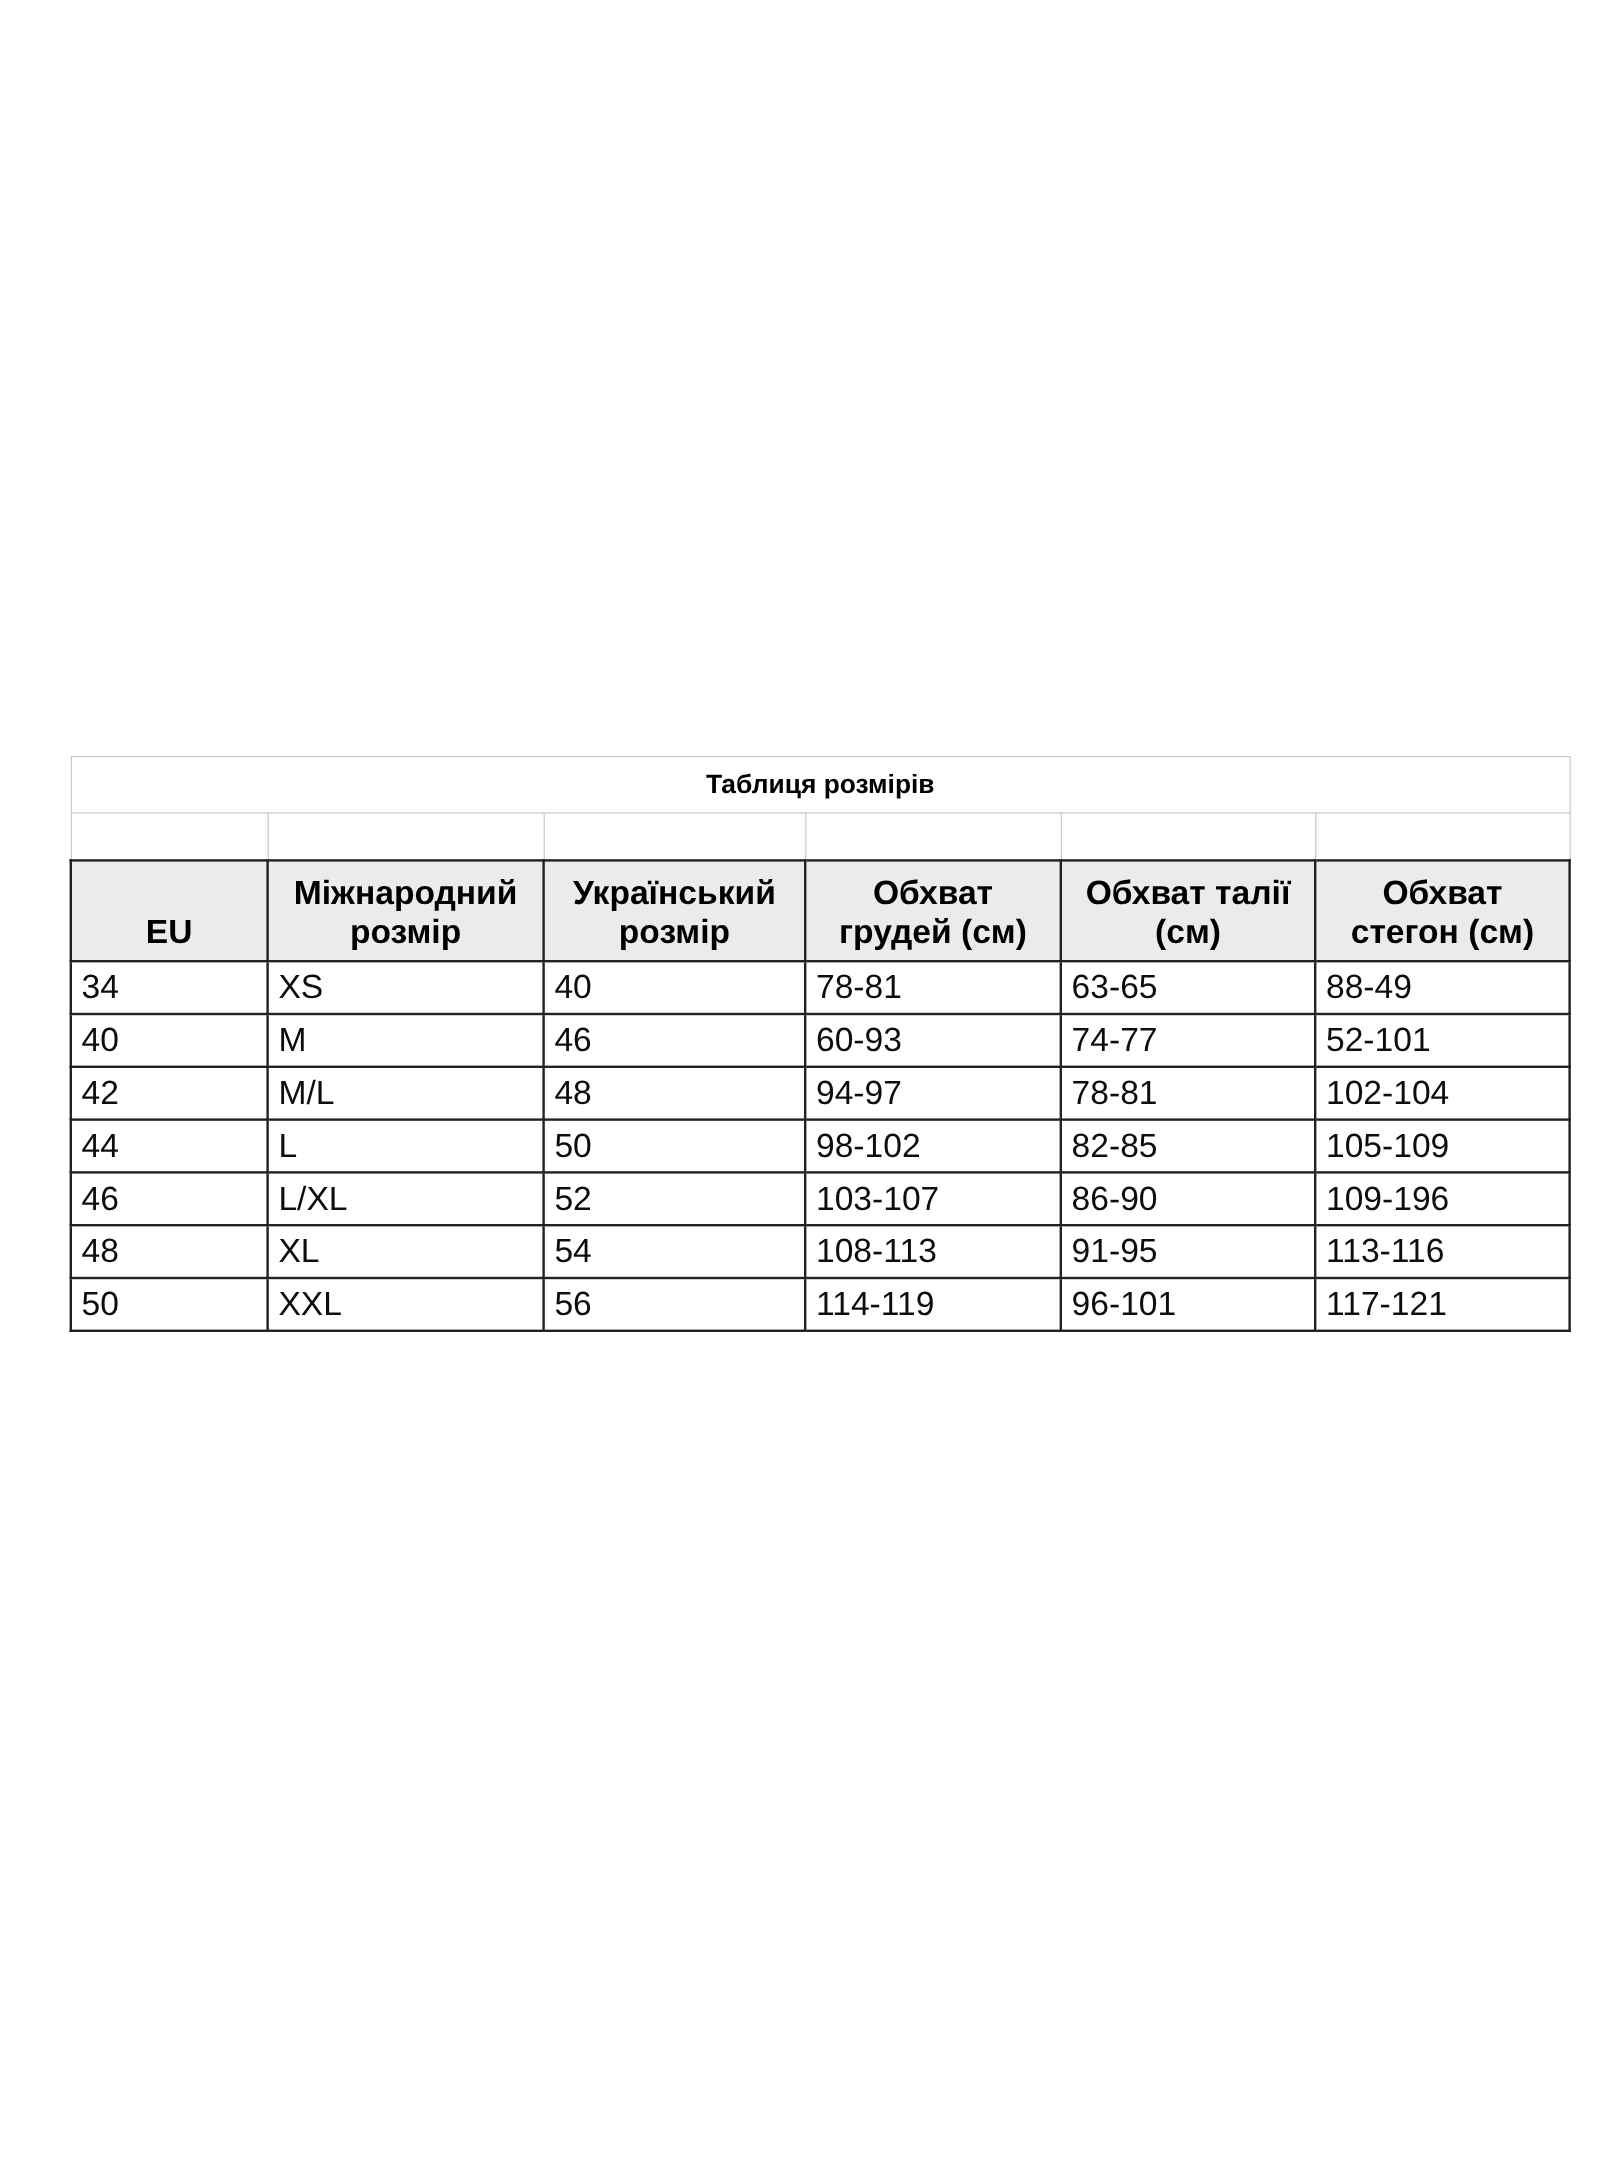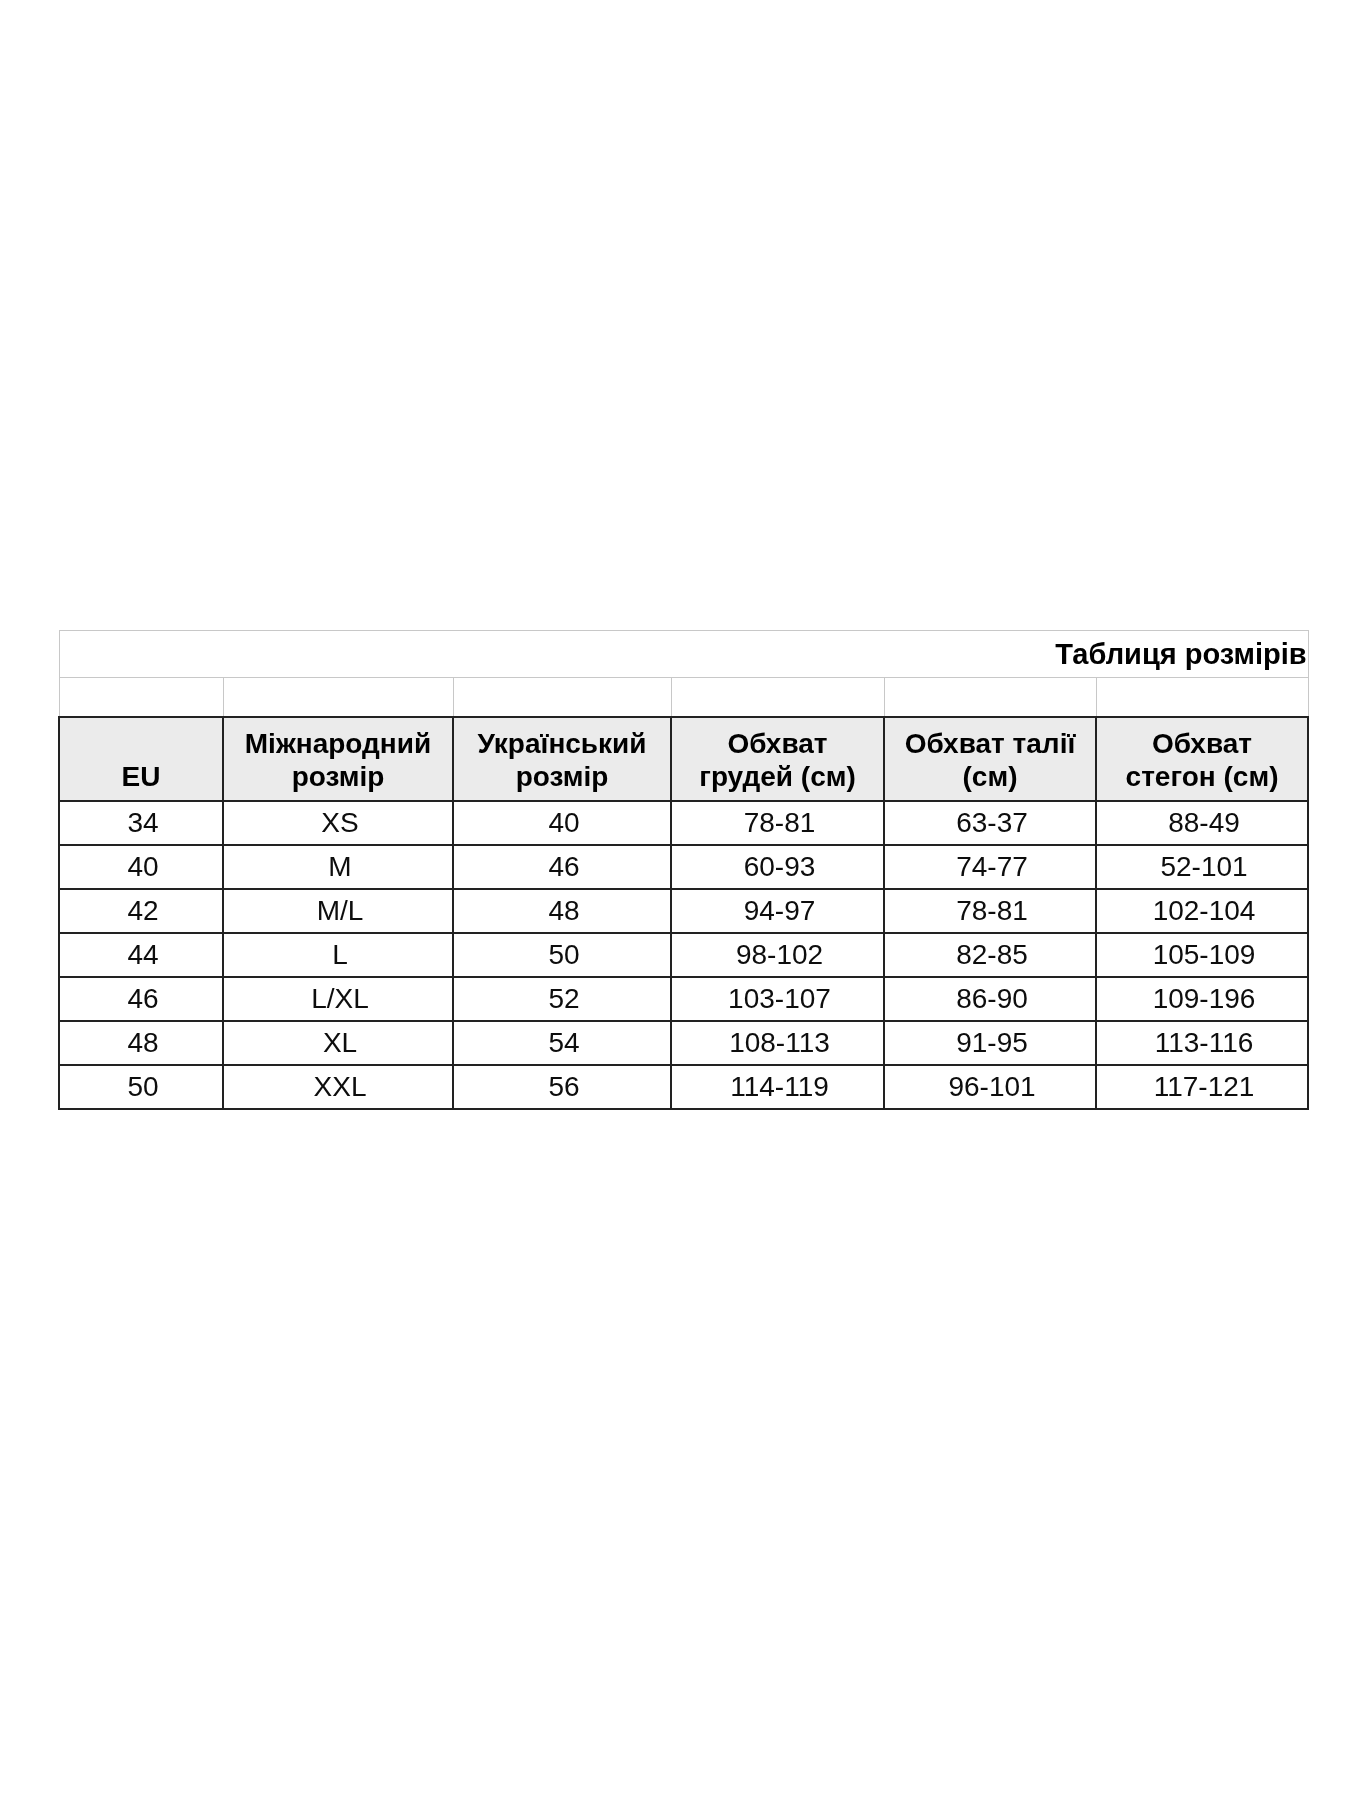--- a/index.html
+++ b/index.html
@@ -14,23 +14,23 @@
   .size-table-wrap { position: absolute; left: 58px; top: 630px; }
   table.size-table {
     border-collapse: collapse;
     table-layout: fixed;
     width: 1249px;
   }
   
   tr.title-row td {
     height: 44px;
     border: 1px solid #c8c8c8;
-    text-align: right;
+    text-align: center;
     vertical-align: middle;
-    font-size: 29px;
+    font-size: 22px;
     font-weight: bold;
     color: #000000;
   }
   tr.spacer-row td {
     height: 36px;
     border: 1px solid #c8c8c8;
     background: #ffffff;
   }
   
   tr.header-row th {
@@ -45,21 +45,21 @@
     padding: 0 4px 7px 4px;
     color: #000000;
   }
   
   tr.data-row td {
     height: 42px;
     border: 2px solid #222222;
     background: #ffffff;
     font-size: 28px;
     font-weight: normal;
-    text-align: center;
+    text-align: left;
     vertical-align: middle;
     padding: 0 4px 0 8px;
     white-space: nowrap;
     overflow: hidden;
   }
 </style>
 </head>
 <body>
 
 <div class="size-table-wrap">
@@ -111,21 +111,21 @@
         <div>Обхват</div>
         <div>стегон (см)</div>
       </th>
     </tr>
 
     <tr class="data-row">
       <td>34</td>
       <td>XS</td>
       <td>40</td>
       <td>78-81</td>
-      <td>63-37</td>
+      <td>63-65</td>
       <td>88-49</td>
     </tr>
     <tr class="data-row">
       <td>40</td>
       <td>M</td>
       <td>46</td>
       <td>60-93</td>
       <td>74-77</td>
       <td>52-101</td>
     </tr>

